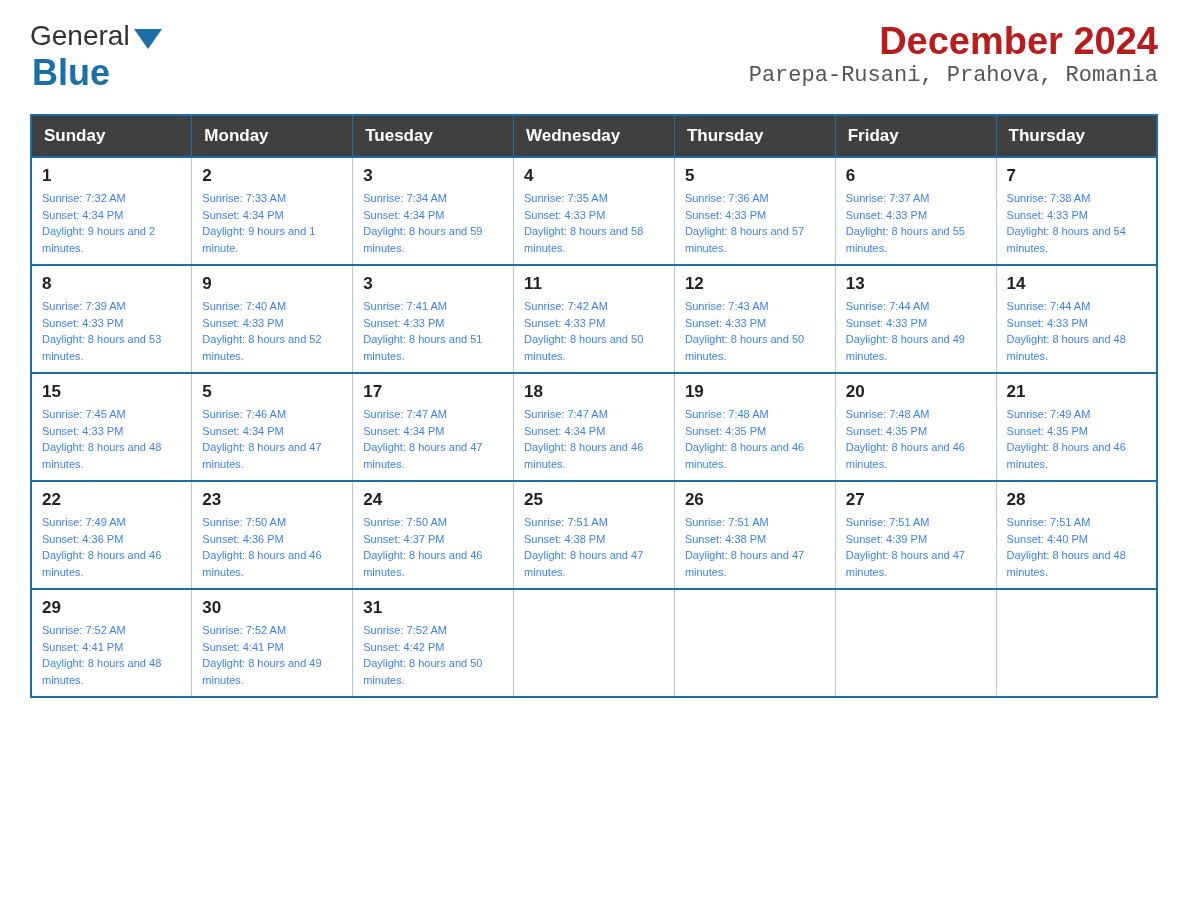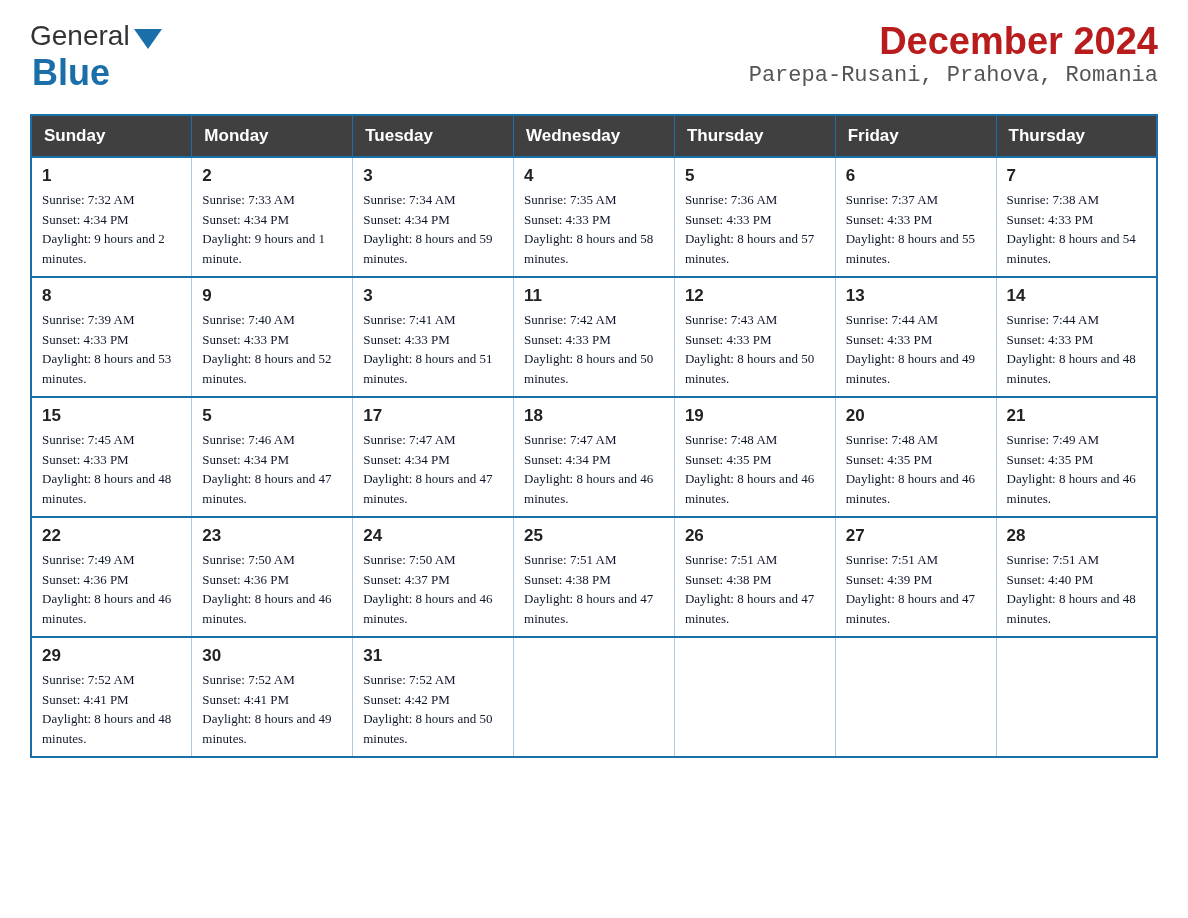--- a/index.html
+++ b/index.html
@@ -84,24 +84,23 @@
       min-height: 100px;
     }
     .day-number {
       font-size: 17px;
       font-weight: bold;
       color: #222;
       display: block;
       margin-bottom: 4px;
     }
     .day-info {
-      font-size: 13px;
-      color: #0f172a;
+      font-size: 11px;
+      color: #3b82f6;
       line-height: 1.5;
-      font-family: Liberation Serif, serif;
     }
     .empty-cell {
       background: #fff;
     }
     tr {
       border-bottom: 2px solid #1a6fa8;
     }
   </style>
 </head>
 <body>

